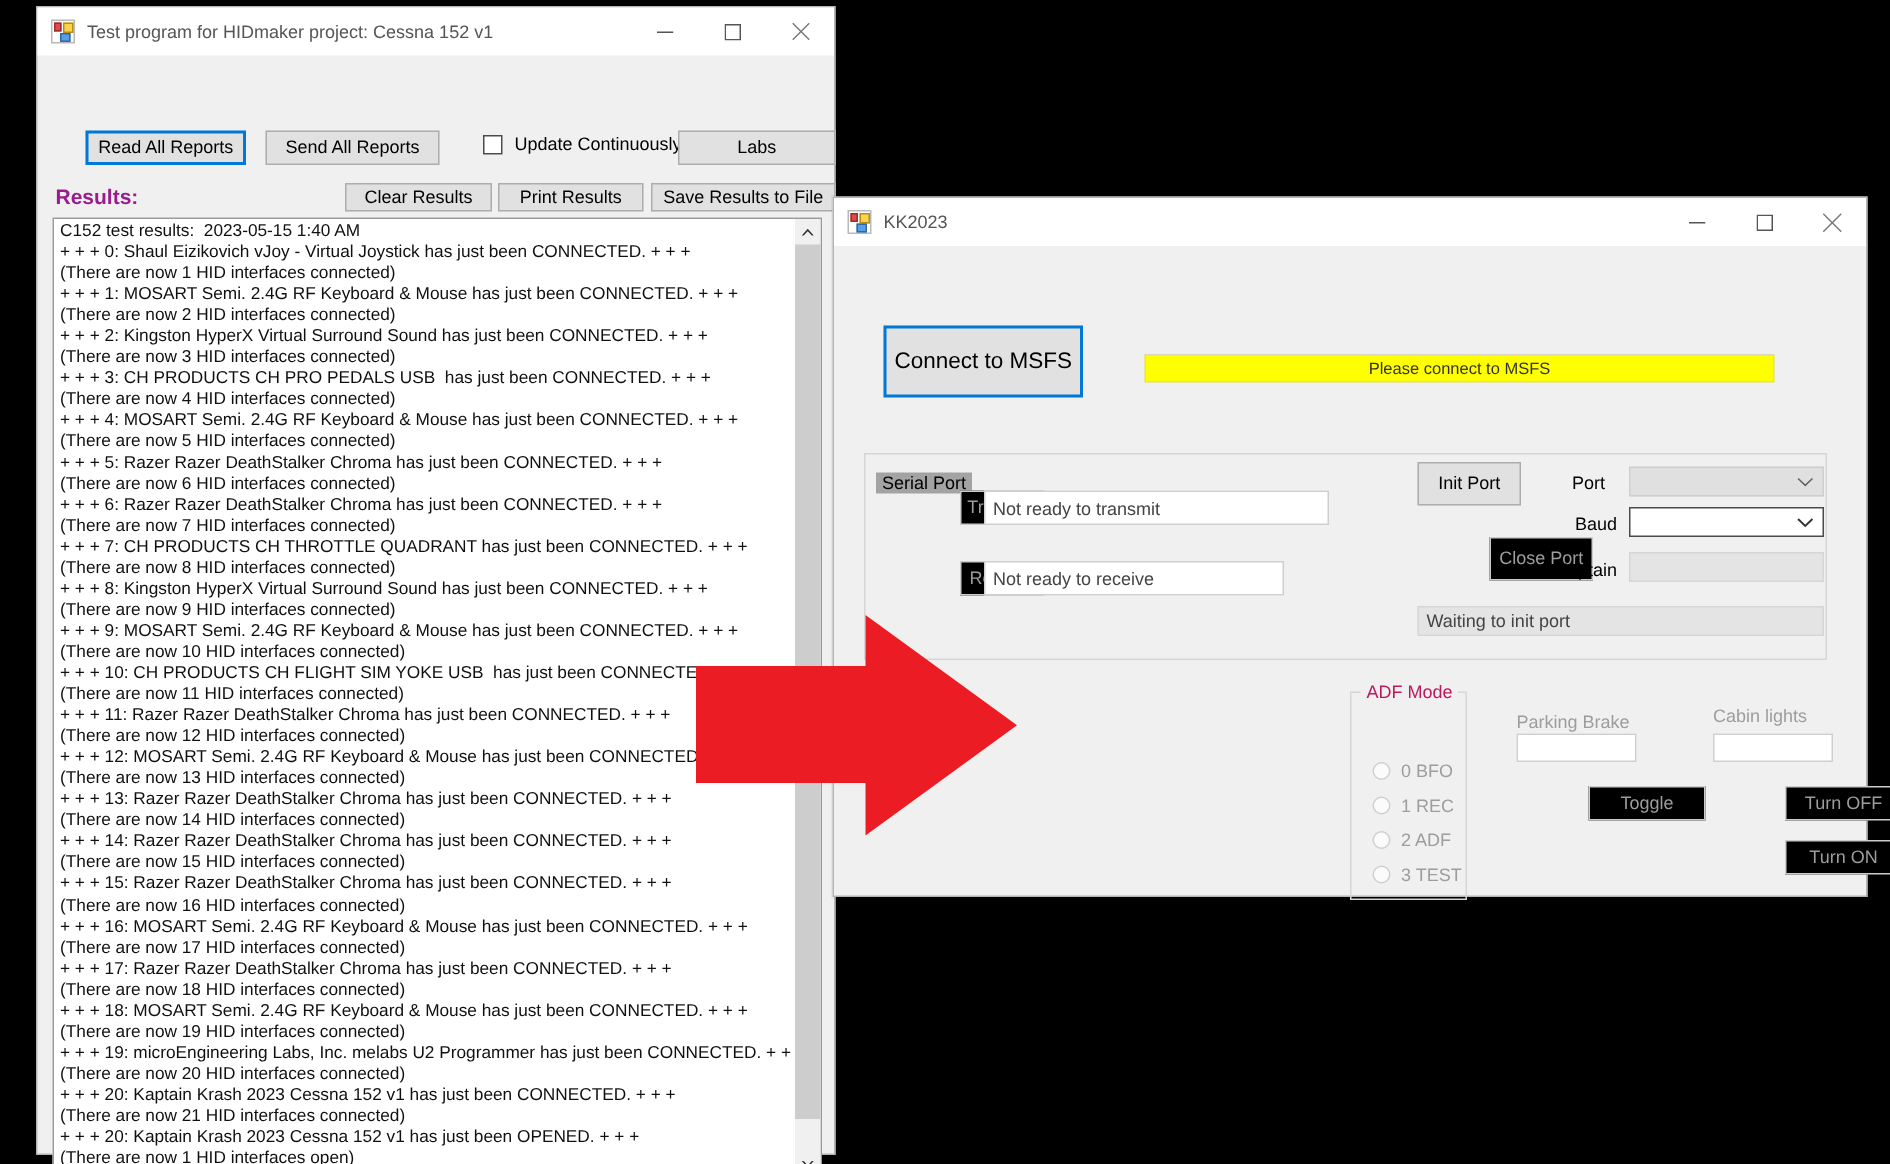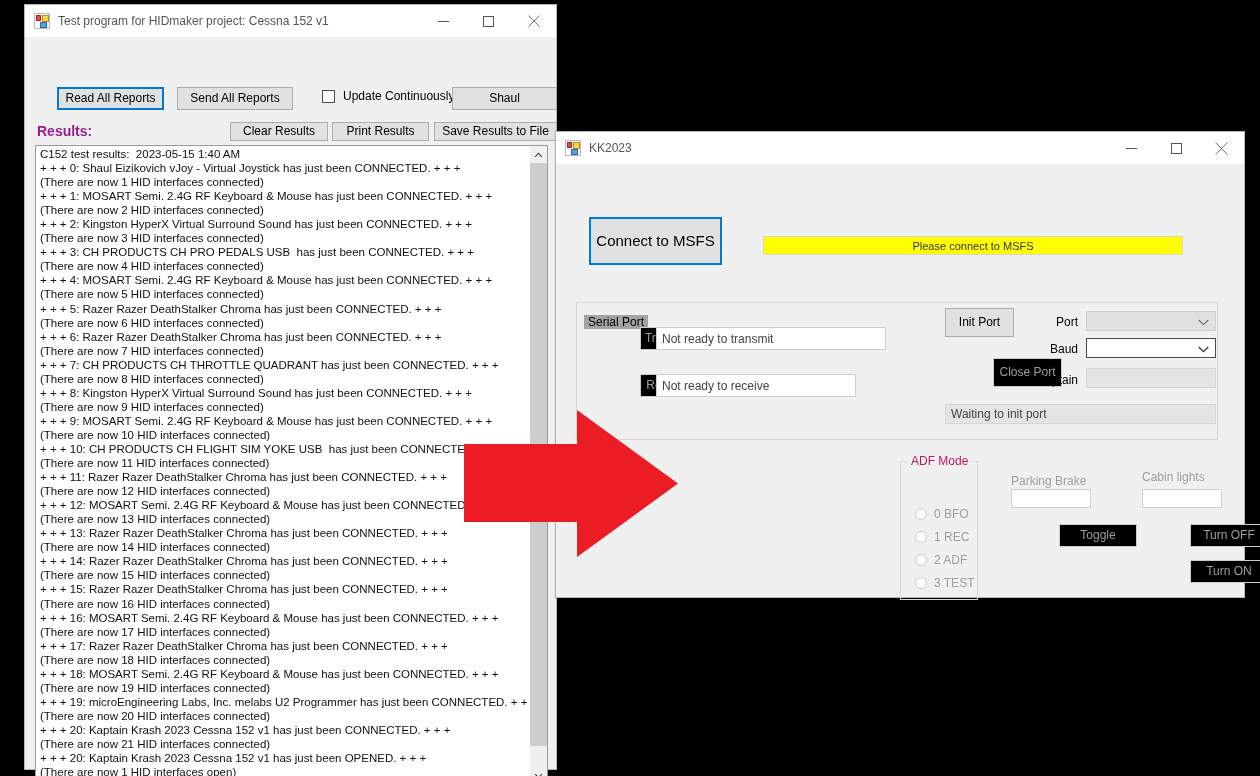--- a/index.html
+++ b/index.html
@@ -99,21 +99,21 @@
     box-sizing:border-box;border:1px solid #d6d6d6;
   }
   #grp-serial-title{position:absolute;left:28px;top:131px;background:#a3a3a3;
     padding:0 4px;font-size:12px;color:#000;margin-top:20px;}
   #btn-transmit{position:absolute;left:36px;top:163px;width:56px;height:23px;}
   #tb-transmit{position:absolute;left:100px;top:163px;width:230px;height:23px;}
   #btn-receive{position:absolute;left:36px;top:210px;width:56px;height:23px;}
   #tb-receive{position:absolute;left:100px;top:210px;width:200px;height:23px;}
   #btn-initport{position:absolute;left:389px;top:144px;width:69px;height:29px;}
   #btn-closeport{position:absolute;left:389px;top:194px;width:69px;height:29px;}
-  #lbl-port{position:absolute;left:484px;top:151px;width:38px;text-align:right;}
+  #lbl-port{position:absolute;left:484px;top:151px;width:38px;text-align:center;}
   #lbl-baud{position:absolute;left:484px;top:178px;width:38px;text-align:right;}
   #lbl-status{position:absolute;left:474px;top:209px;width:48px;text-align:right;}
   .combo{
     position:absolute;box-sizing:border-box;height:20px;display:flex;align-items:center;
     justify-content:flex-end;padding-right:6px;
   }
   #cb-port{left:530px;top:147px;width:130px;background:#e0e0e0;border:1px solid #cfcfcf;}
   #cb-baud{left:530px;top:174px;width:130px;background:#ffffff;border:1px solid #4b4b4b;}
   #tb-statusval{position:absolute;left:530px;top:204px;width:130px;height:20px;}
   #tb-waiting{position:absolute;left:389px;top:240px;width:271px;height:20px;}
@@ -183,21 +183,21 @@
     <div class="client">
 
       <div class="btn focus" id="btn-read-all">Read All Reports</div>
       <div class="btn" id="btn-send-all">Send All Reports</div>
 
       <div id="chk-update-wrap">
         <span id="chk-update-box"></span>
         <span id="chk-update-label">Update Continuously</span>
       </div>
 
-      <div class="btn" id="btn-help">Shaul</div>
+      <div class="btn" id="btn-help">Labs</div>
 
       <div id="w1-results-label">Results:</div>
 
       <div class="btn" id="btn-clear">Clear Results</div>
       <div class="btn" id="btn-print">Print Results</div>
       <div class="btn" id="btn-save">Save Results to File</div>
 
       <div id="results-panel">
         <div id="results-text">C152 test results:  2023-05-15 1:40 AM
 + + + 0: Shaul Eizikovich vJoy - Virtual Joystick has just been CONNECTED. + + +

